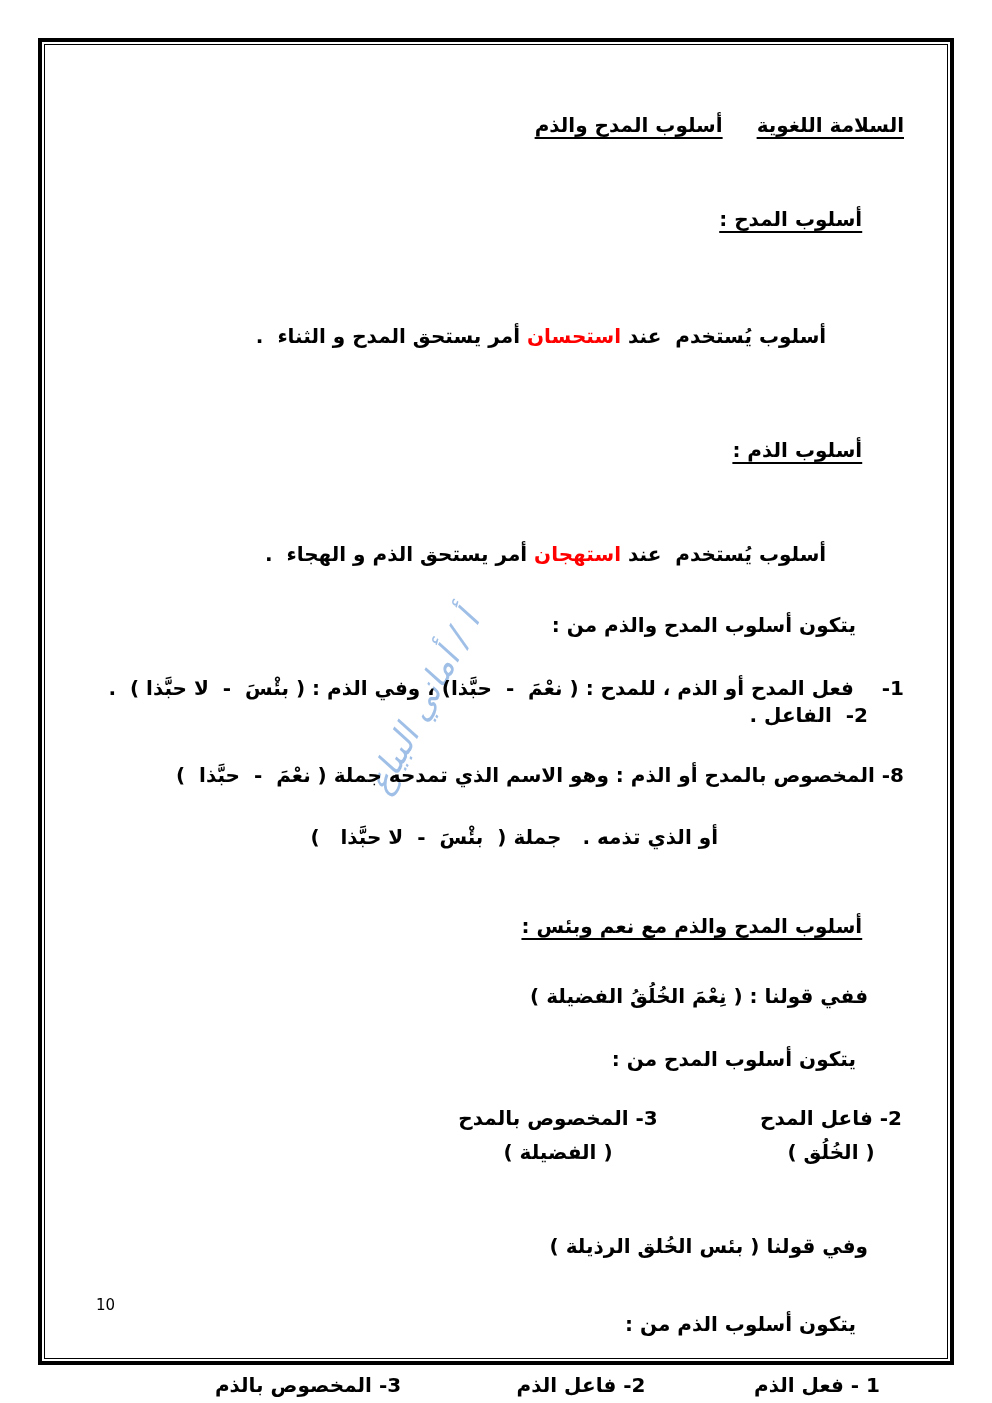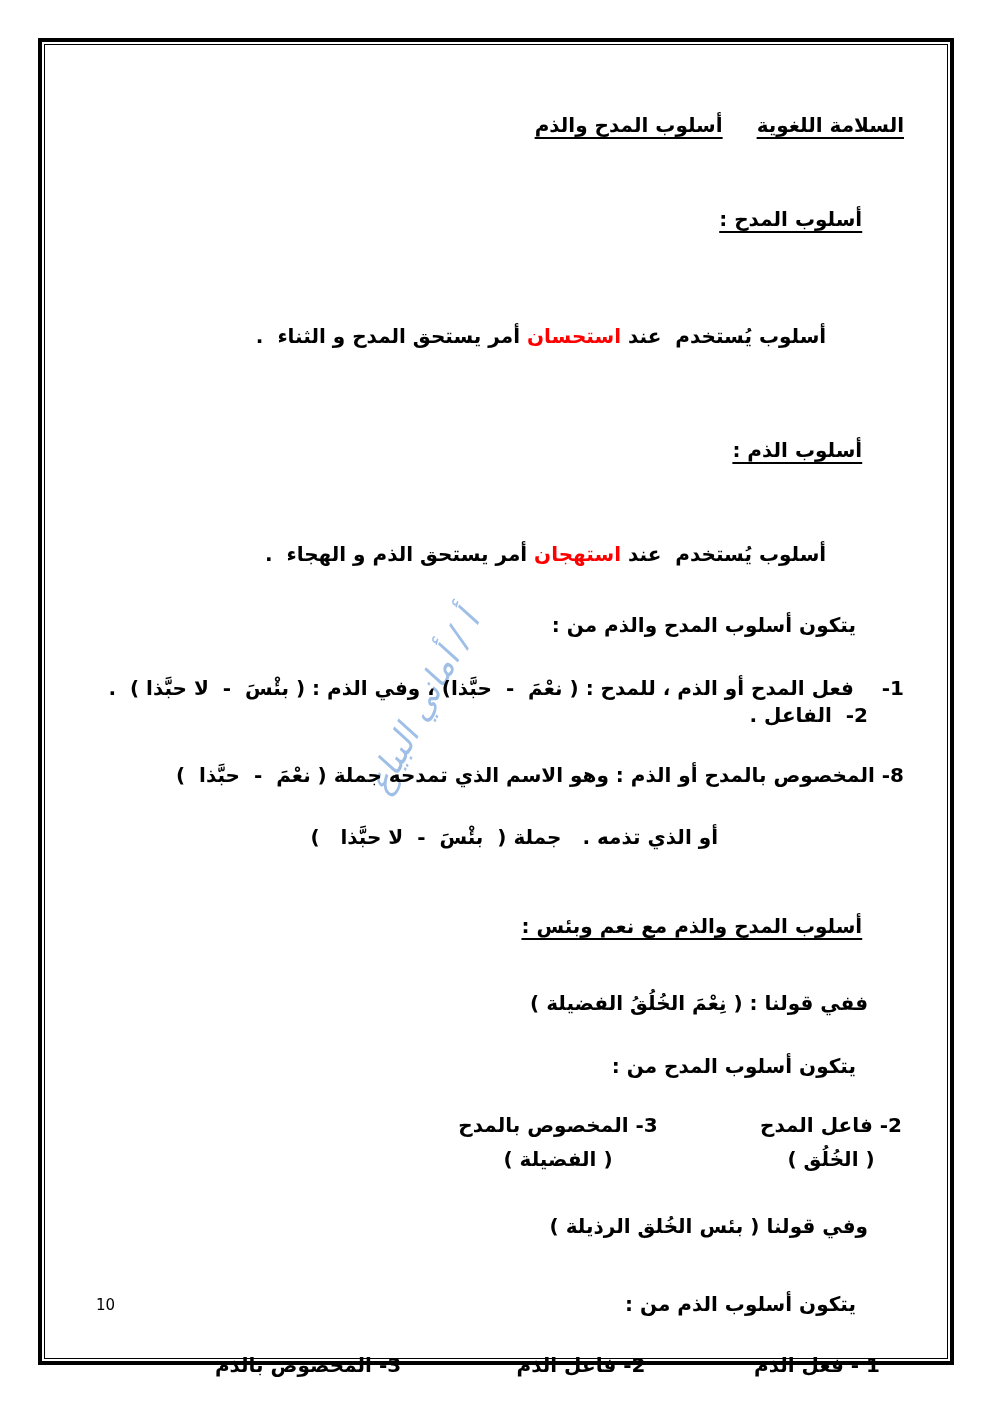--- a/index.html
+++ b/index.html
@@ -121,36 +121,36 @@
     <div class="line ind1" style="">2-  الفاعل .</div>
 
     <div class="line" style="margin-top:33px;">8- المخصوص بالمدح أو الذم : وهو الاسم الذي تمدحه جملة ( نعْمَ  -  حبَّذا  )</div>
 
     <div class="line ind3" style="margin-top:35px;">أو الذي تذمه .   جملة (  بئْسَ  -  لا حبَّذا   )</div>
 
     <div class="line" style="margin-top:35px;">
       <span class="u">أسلوب المدح والذم مع نعم وبئس :</span>
     </div>
 
-    <div class="line ind1" style="margin-top:23px;">ففي قولنا : ( نِعْمَ الخُلُقُ الفضيلة )</div>
+    <div class="line ind1" style="margin-top:16px;">ففي قولنا : ( نِعْمَ الخُلُقُ الفضيلة )</div>
 
     <div class="line ind2" style="margin-top:36px;">يتكون أسلوب المدح من :</div>
 
     <div class="tbl" style="margin-top:32px;">
       <div class="cell c2">
         <div>2- فاعل المدح</div>
         <div class="val">( الخُلُق  )</div>
       </div>
       <div class="cell c3">
         <div>3- المخصوص بالمدح</div>
         <div class="val">( الفضيلة )</div>
       </div>
     </div>
 
-    <div class="line ind1" style="margin-top:40px;text-align:right;">وفي قولنا ( بئس الخُلق الرذيلة )</div>
+    <div class="line ind1" style="margin-top:67px;text-align:right;">وفي قولنا ( بئس الخُلق الرذيلة )</div>
 
     <div class="line ind2" style="margin-top:51px;">يتكون أسلوب الذم من :</div>
 
     <div class="tbl" style="margin-top:34px;">
       <div class="cell c1">
         <div>1 - فعل الذم</div>
 
       </div>
       <div class="cell c2">
         <div>2- فاعل الذم</div>

